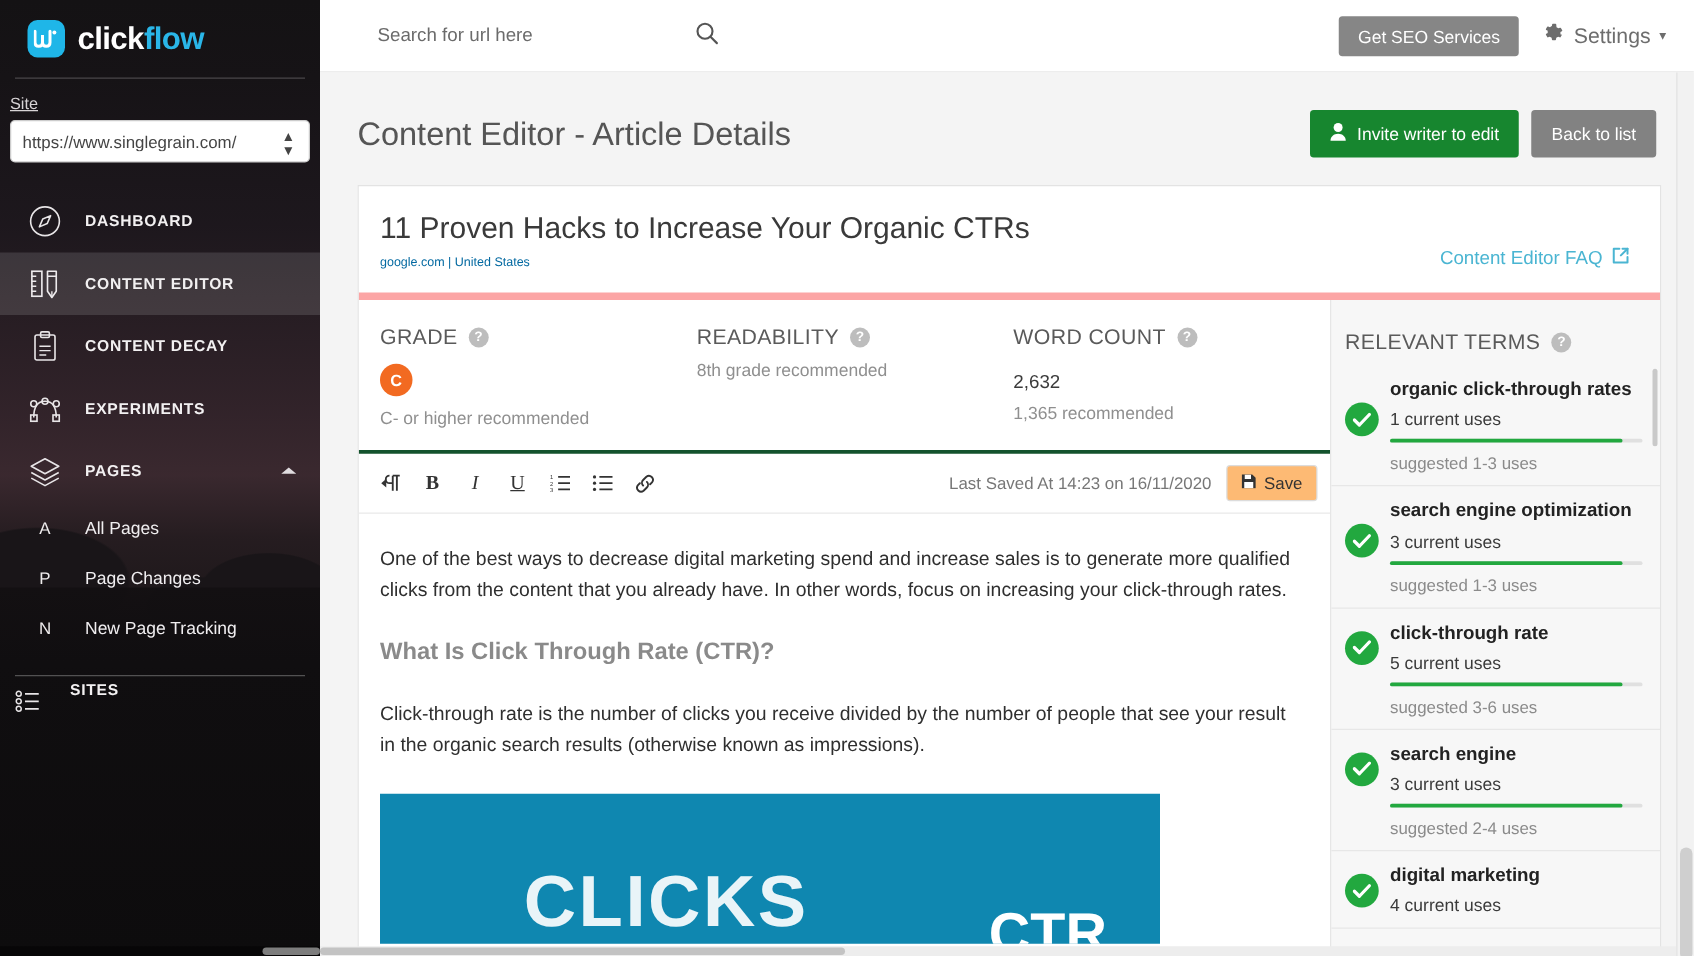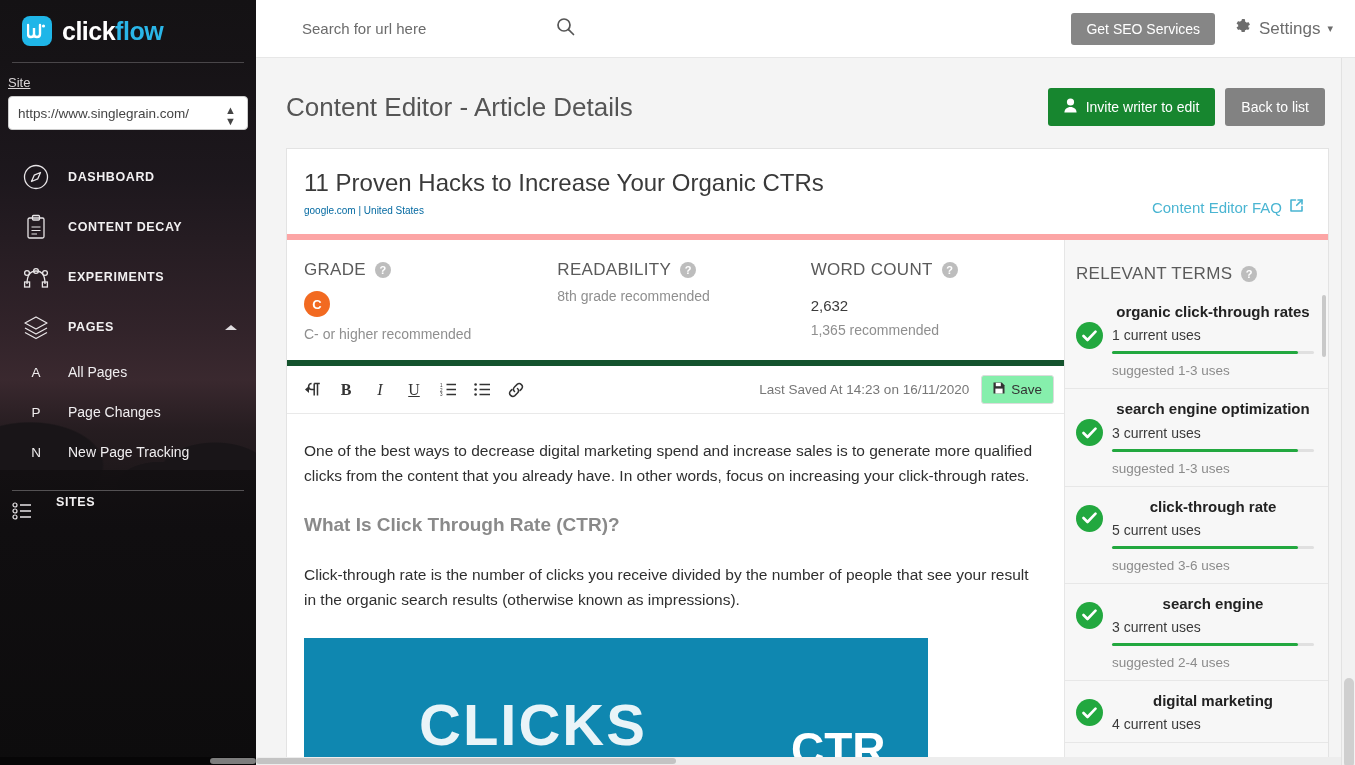--- a/index.html
+++ b/index.html
@@ -200,21 +200,21 @@
   .card-body { display: flex; flex: 1; min-height: 0; }
   .editor-col { flex: 1; display: flex; flex-direction: column; min-width:0; }
   .terms-col {
     width: 264px; flex: 0 0 264px;
     background: #f7f7f7; border-left: 1px solid #e6e6e6;
     overflow: hidden; position: relative;
   }
 
   .metrics {
     display: flex; padding: 20px 0 18px 17px;
-    border-bottom: 6px solid #14532d;
+    border-bottom: 3px solid #14532d;
     justify-content: space-between;
   }
   .metric { width: 260px; }
   .metric-label {
     font-size: 17px; color: #5a5a5a; letter-spacing: 0.3px;
     display: flex; align-items: center; gap: 9px;
   }
   .qmark {
     width: 16px; height: 16px; border-radius: 50%;
     background: #bdbdbd; color: #fff;
@@ -240,21 +240,21 @@
     gap: 14px;
   }
   .tb-btn {
     color: #333; font-size: 15px; cursor: pointer;
     width: 20px; height: 22px;
     display: flex; align-items: center; justify-content: center;
   }
   .tb-right { margin-left: auto; display: flex; align-items: center; gap: 12px; }
   .saved-txt { font-size: 13.5px; color: #777; }
   .btn-save {
-    border: 1px solid #dcdcdc; background: #86efac;
+    border: 1px solid #dcdcdc; background: #fdba74;
     border-radius: 3px; padding: 6px 11px;
     font-size: 13.5px; color: #333; cursor: pointer;
     display: flex; align-items: center; gap: 6px;
     font-family: "Liberation Sans", sans-serif;
   }
 
   .doc { flex: 1; padding: 24px 30px 0 17px; overflow: hidden; }
   .doc p {
     font-size: 15.5px; color: #2f2f2f; line-height: 1.62;
     margin-bottom: 26px;
@@ -289,21 +289,21 @@
     gap: 9px;
   }
   .term:last-child { border-bottom: none; }
   .check {
     width: 27px; height: 27px; flex: 0 0 27px;
     border-radius: 50%; background: #22a83f;
     display: flex; align-items: center; justify-content: center;
     margin-top: 20px;
   }
   .term-main { flex: 1; min-width: 0; }
-  .term-name { font-size: 15px; font-weight: 700; color: #222; line-height: 1.35; text-align: center; }
+  .term-name { font-size: 15px; font-weight: 700; color: #222; line-height: 1.35; }
   .term-uses { font-size: 14px; color: #3a3a3a; margin-top: 5px; }
   .bar-track { height: 3px; background: #e0e0e0; margin-top: 8px; border-radius: 2px; }
   .bar-fill { height: 3px; background: #22a83f; border-radius: 2px; }
   .term-sug { font-size: 13.5px; color: #8b8b8b; margin-top: 9px; }
 
   .terms-scroll {
     position: absolute; right: 2px; top: 55px;
     width: 4px; height: 62px; background: #c9c9c9; border-radius: 2px;
   }
 
@@ -368,20 +368,32 @@
       <div class="nav-item">
         <span class="nav-ico">
           <svg width="28" height="28" viewBox="0 0 28 28">
             <circle cx="14" cy="14" r="11.5" stroke="#e8e5e7" stroke-width="1.3" fill="none"></circle>
             <path d="M18.5 9.5 L12.2 12.2 L9.5 18.5 L15.8 15.8 Z" stroke="#e8e5e7" stroke-width="1.3" fill="none" stroke-linejoin="round"></path>
           </svg>
         </span>
         <span class="nav-label">DASHBOARD</span>
       </div>
 
+      <div class="nav-item active">
+        <span class="nav-ico">
+          <svg width="28" height="28" viewBox="0 0 28 28">
+            <rect x="3.5" y="4" width="8" height="20" stroke="#eeebed" stroke-width="1.3" fill="none"></rect>
+            <path d="M3.5 8 H7 M3.5 12 H7 M3.5 16 H7 M3.5 20 H7" stroke="#eeebed" stroke-width="1.1"></path>
+            <path d="M16 4 H23 V20 L19.5 25 L16 20 Z" stroke="#eeebed" stroke-width="1.3" fill="none" stroke-linejoin="round"></path>
+            <path d="M16 8 H23" stroke="#eeebed" stroke-width="1.1"></path>
+            <path d="M19.5 20 V24" stroke="#eeebed" stroke-width="1.1"></path>
+          </svg>
+        </span>
+        <span class="nav-label">CONTENT EDITOR</span>
+      </div>
 
       <div class="nav-item">
         <span class="nav-ico">
           <svg width="28" height="28" viewBox="0 0 28 28">
             <rect x="6" y="5" width="16" height="20" rx="1.5" stroke="#e8e5e7" stroke-width="1.3" fill="none"></rect>
             <rect x="10.5" y="2.5" width="7" height="4.5" rx="1" stroke="#e8e5e7" stroke-width="1.3" fill="none"></rect>
             <path d="M9.5 14 H18.5 M9.5 17.5 H18.5 M9.5 21 H15" stroke="#e8e5e7" stroke-width="1.1"></path>
           </svg>
         </span>
         <span class="nav-label">CONTENT DECAY</span>

